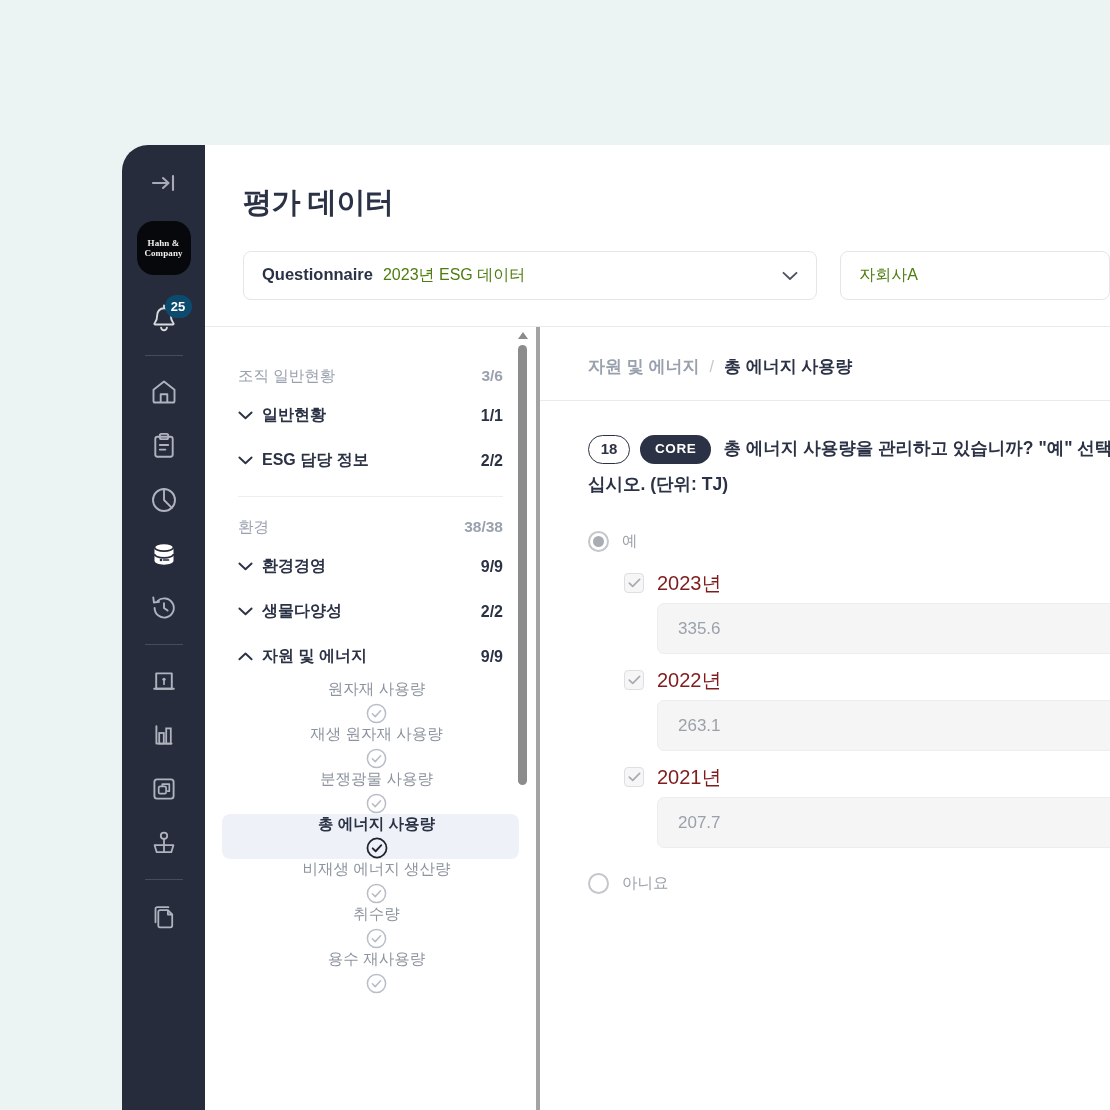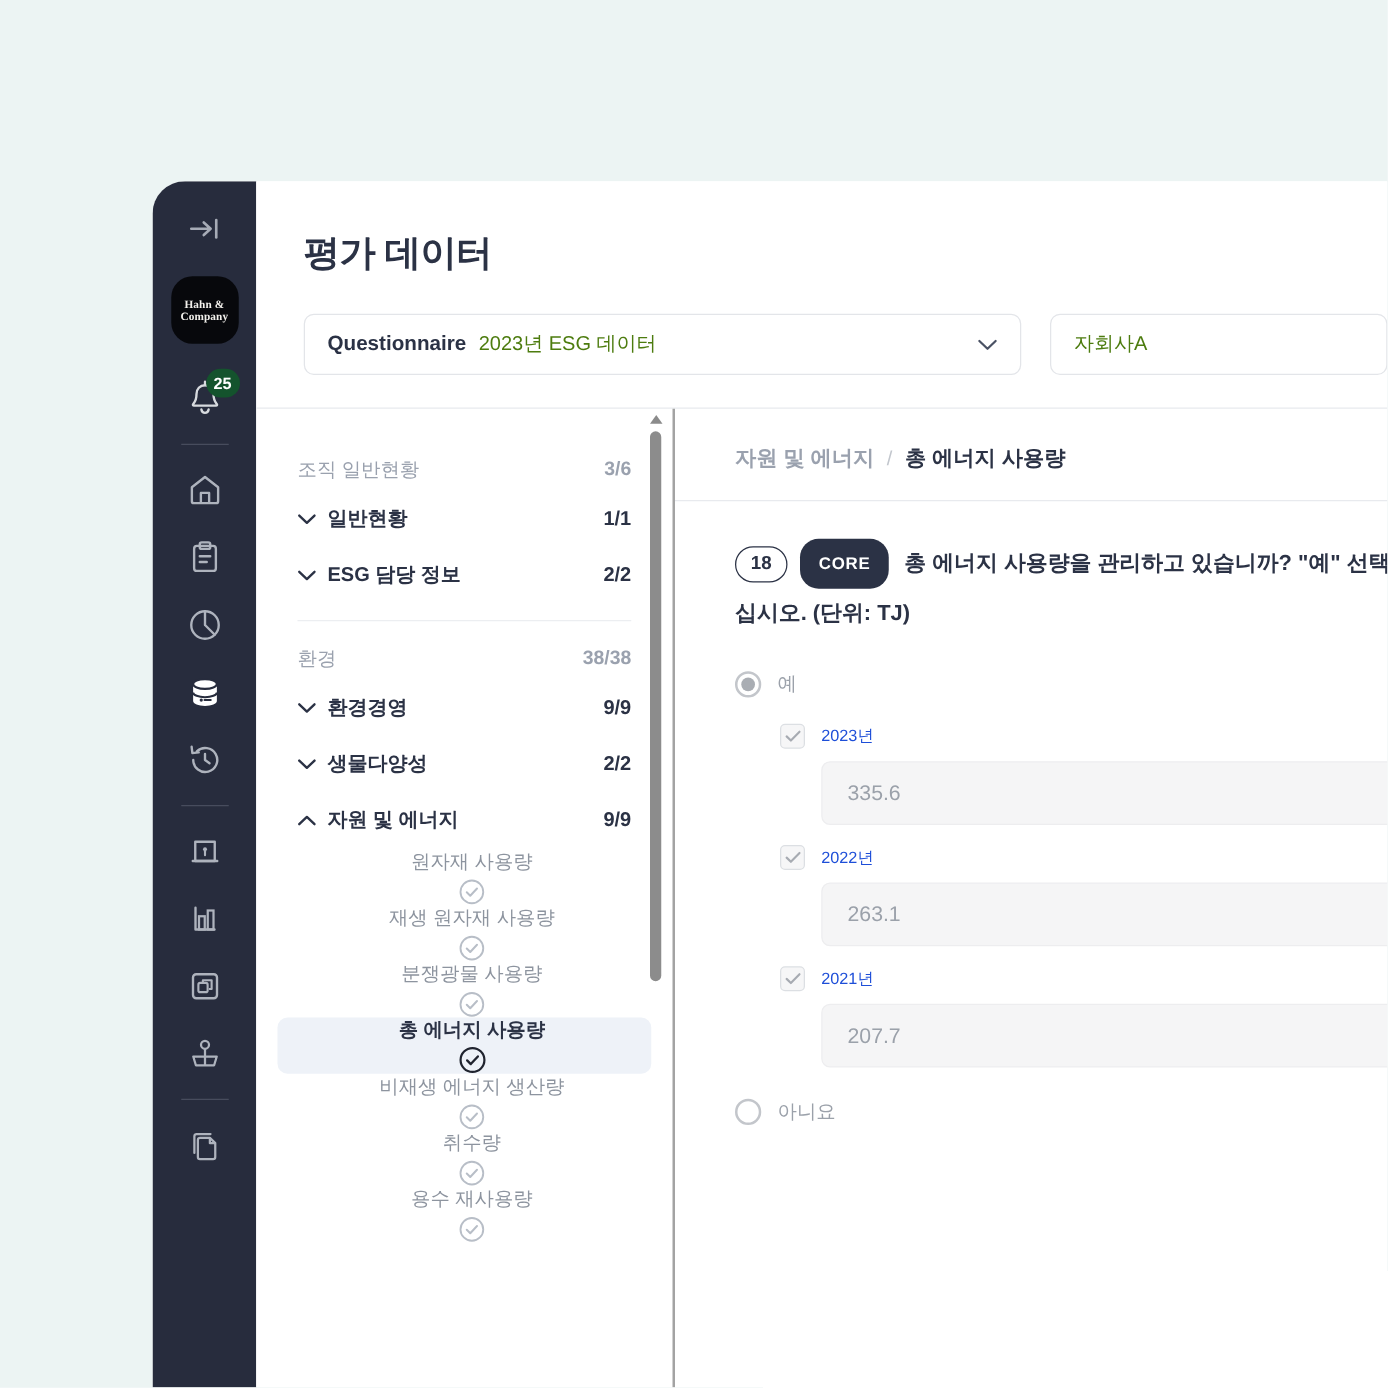--- a/index.html
+++ b/index.html
@@ -62,21 +62,21 @@
     display: flex; align-items: center; justify-content: center;
     cursor: pointer;
     flex: 0 0 auto;
   }
   .rail-item svg { display: block; }
   .badge {
     position: absolute;
     top: 3px; left: 28px;
     min-width: 27px; height: 23px;
     padding: 0 6px;
-    background: #14532d;
+    background: #0c4a6e;
     border-radius: 12px;
     color: #fff;
     font-size: 13px; font-weight: 700;
     display: flex; align-items: center; justify-content: center;
     line-height: 1;
   }
   .rail-sep {
     width: 38px; height: 1px;
     background: #474c5d;
     margin: 9px 0;
@@ -130,21 +130,21 @@
 
   
   .body-split { flex: 1 1 auto; display: flex; min-height: 0; }
 
   
   .tree-pane {
     width: 335px;
     flex: 0 0 335px;
     position: relative;
     padding: 32px 0 0 0;
-    border-right: 2px solid #a3a3a3;
+    border-right: 4px solid #a3a3a3;
     text-align: center;
   }
   .tree-inner { padding: 0 17px 0 17px; }
   .tree-group-head {
     display: flex; justify-content: space-between; align-items: center;
     padding: 6px 16px 6px 16px;
     height: 34px;
   }
   .tree-group-head .g-label { font-size: 15.5px; color: #9aa1ae; }
   .tree-group-head .g-count { font-size: 15.5px; color: #9aa1ae; font-weight: 700; }
@@ -223,21 +223,21 @@
     display: inline-flex; align-items: center; justify-content: center;
     width: 42px; height: 29px;
     border: 1.6px solid #2b3245;
     border-radius: 15px;
     font-size: 15px; font-weight: 700; color: #2b3245;
     margin-right: 10px;
     vertical-align: middle;
   }
   .pill-core {
     display: inline-flex; align-items: center; justify-content: center;
-    height: 40px; padding: 0 15px;
+    height: 29px; padding: 0 15px;
     background: #2b3245;
     border-radius: 15px;
     color: #ffffff;
     font-size: 13.5px; font-weight: 700; letter-spacing: .6px;
     margin-right: 12px;
     vertical-align: middle;
   }
 
   .answers { padding: 24px 0 0 48px; }
   .opt-row { display: flex; align-items: center; gap: 13px; height: 32px; }
@@ -254,21 +254,21 @@
   .year-block { padding-left: 36px; }
   .year-row { display: flex; align-items: center; gap: 13px; height: 34px; margin-top: 9px; }
   .cbox {
     width: 20px; height: 20px;
     border: 1px solid #dcdfe3;
     border-radius: 4px;
     background: #f6f6f7;
     display: flex; align-items: center; justify-content: center;
     cursor: pointer; flex: 0 0 auto;
   }
-  .year-label { font-size: 13px; color: #1d4ed8; }
+  .year-label { font-size: 20px; color: #7f1d1d; }
   .num-input {
     margin-left: 33px;
     margin-top: 3px;
     width: 480px; height: 51px;
     background: #f5f5f6;
     border: 1px solid #ededef;
     border-radius: 7px;
     display: flex; align-items: center;
     padding: 0 20px;
     font-size: 17px;

